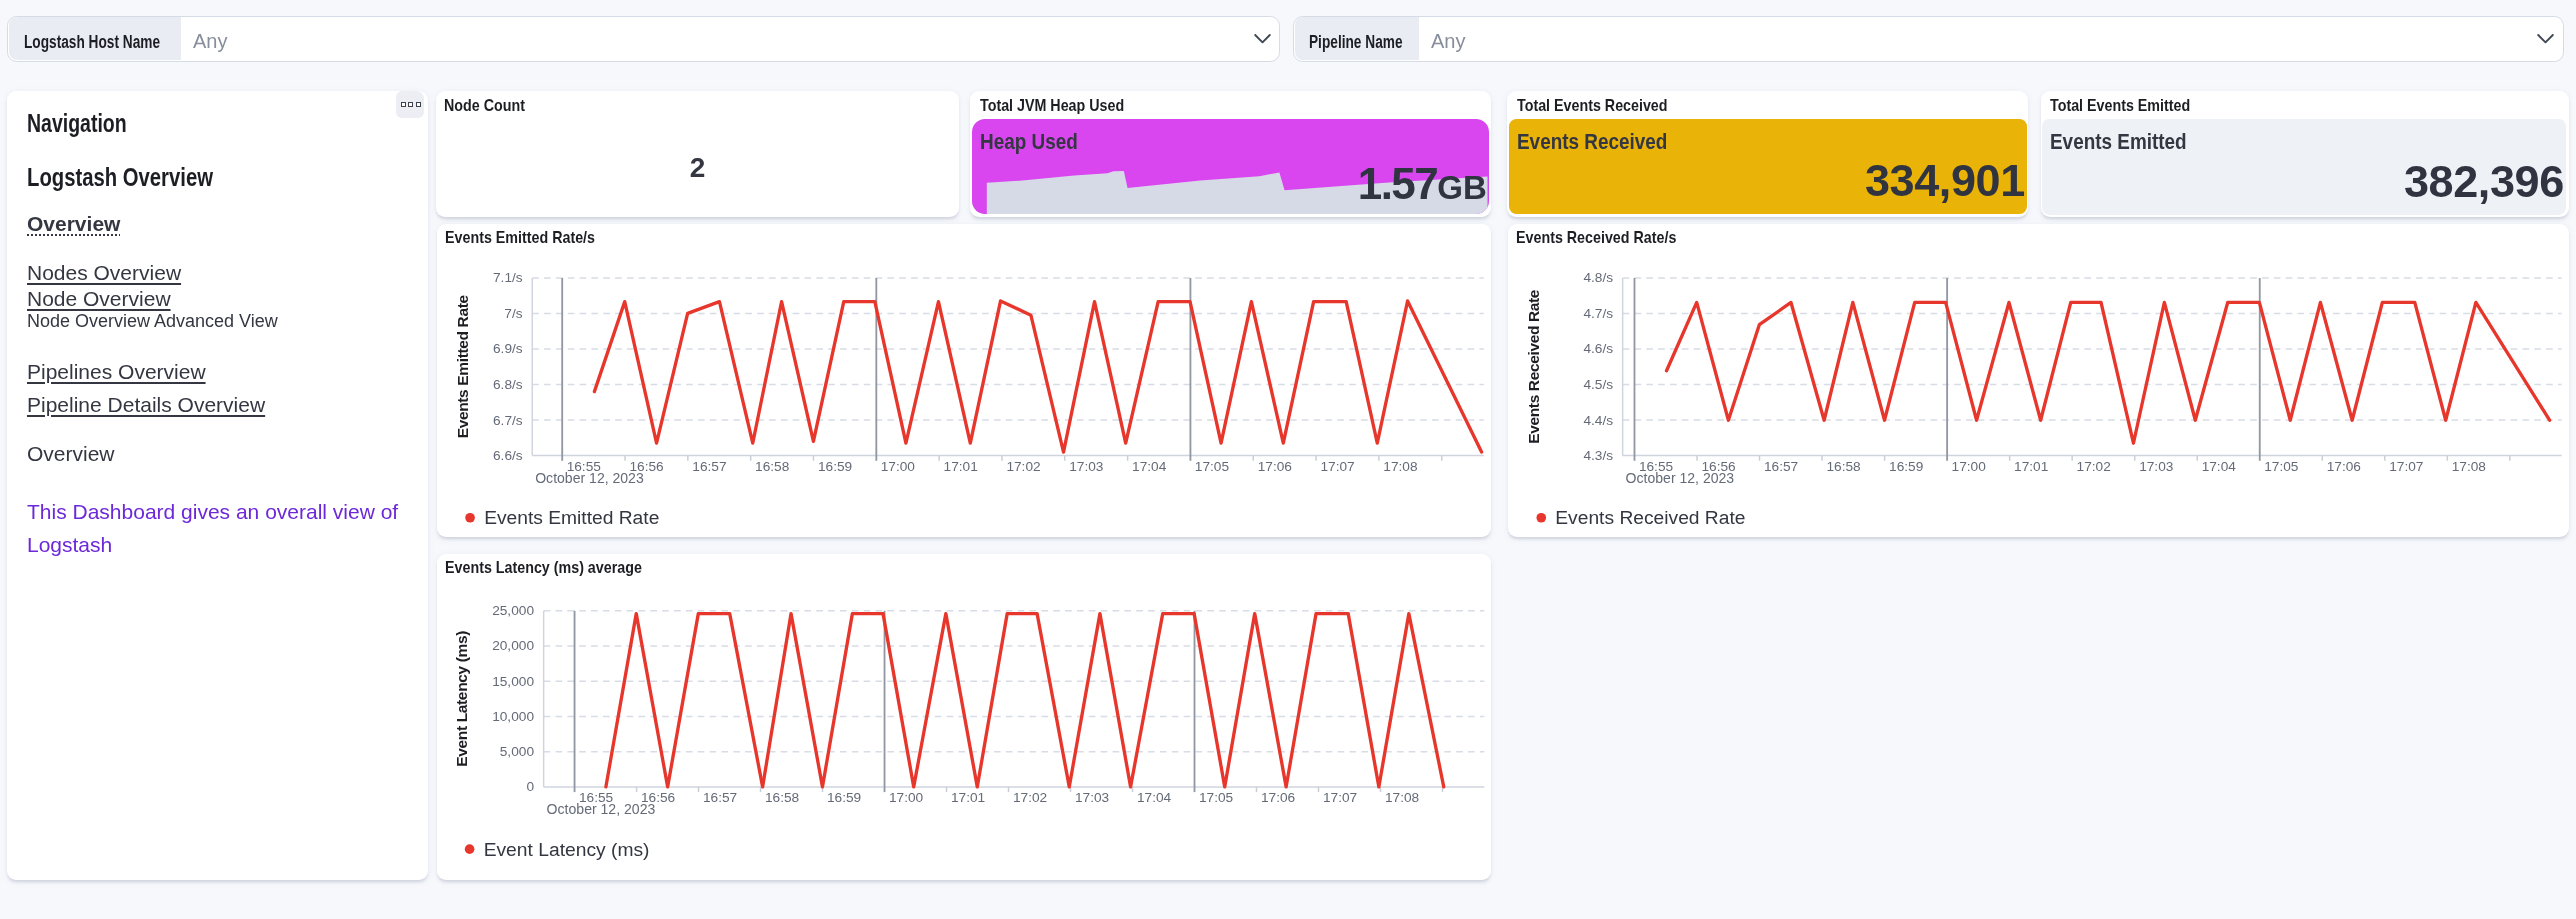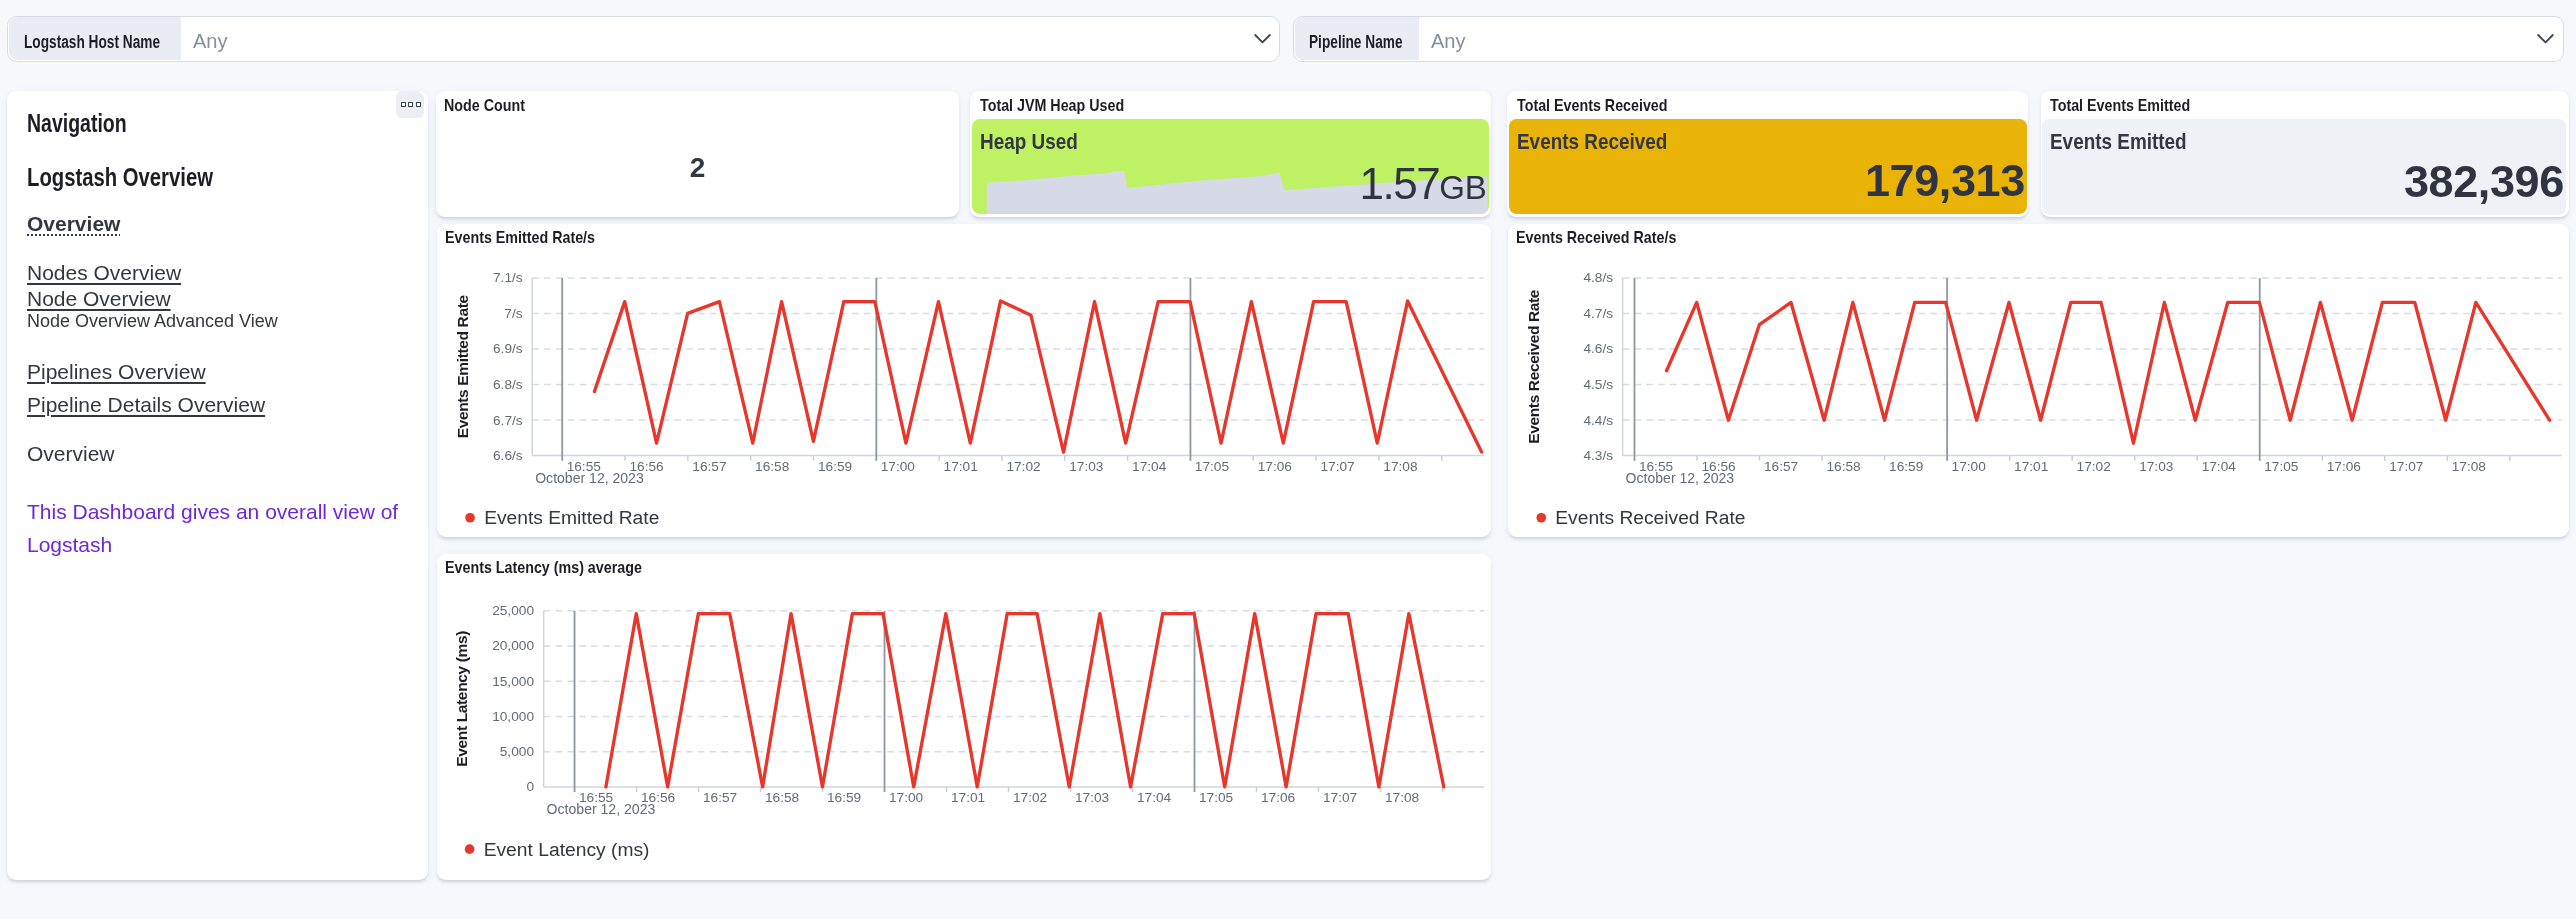--- a/index.html
+++ b/index.html
@@ -38,32 +38,32 @@
 <div class="abs" style="left:27px;top:310px;font-size:18px;line-height:23px;font-weight:normal;color:#343741;text-underline-offset:3px;text-decoration-thickness:1.5px;">Node Overview Advanced View</div>
 <div class="abs" style="left:27px;top:360px;font-size:21px;line-height:23px;font-weight:normal;color:#343741;text-decoration:underline;text-underline-offset:3px;text-decoration-thickness:1.5px;">Pipelines Overview</div>
 <div class="abs" style="left:27px;top:393px;font-size:21px;line-height:23px;font-weight:normal;color:#343741;text-decoration:underline;text-underline-offset:3px;text-decoration-thickness:1.5px;">Pipeline Details Overview</div>
 <div class="abs" style="left:27px;top:442px;font-size:21px;line-height:23px;font-weight:normal;color:#343741;">Overview</div>
 <div class="abs" style="left:27px;top:495px;font-size:21px;line-height:23px;font-weight:normal;color:#6d28d9;line-height:33px;">This Dashboard gives an overall view of<br>Logstash</div>
 <div class="panel" style="left:436px;top:91px;width:523px;height:126px;"></div>
 <div class="ptitle" style="left:444px;top:96px;">Node Count</div>
 <div class="abs" style="left:436px;top:119px;width:523px;height:98px;display:flex;align-items:center;justify-content:center;font-size:28px;font-weight:bold;color:#343741;">2</div>
 <div class="panel" style="left:970px;top:91px;width:521px;height:126px;"></div>
 <div class="ptitle" style="left:980px;top:96px;">Total JVM Heap Used</div>
-<div class="abs" style="left:972px;top:119px;width:517px;height:95px;background:#bef264;border-radius:8px;overflow:hidden;">
+<div class="abs" style="left:972px;top:119px;width:517px;height:95px;background:#d946ef;border-radius:13px;overflow:hidden;">
 <svg width="517" height="95" style="position:absolute;left:0;top:0;" viewBox="0 0 698 128">
       <polygon points="20,86 68,83 138,76 183,73 191,70.5 205,70 210,93 308,83 388,77 415,72 422,96 558,86 696,77.5 696,129 20,129" fill="#d5dae6"></polygon>
     </svg>
 <div class="mlabel" style="left:8.1px;top:11px;">Heap Used</div>
-<div style="position:absolute;right:2.2px;bottom:5.2px;font-weight:normal;color:#2f3440;white-space:nowrap;text-align:center;"><span style="font-size:44px;letter-spacing:-1.5px;">1.57</span><span style="font-size:33px;">GB</span></div>
+<div style="position:absolute;right:2.2px;bottom:5.2px;font-weight:bold;color:#2f3440;white-space:nowrap;text-align:center;"><span style="font-size:44px;letter-spacing:-1.5px;">1.57</span><span style="font-size:33px;">GB</span></div>
 </div>
 <div class="panel" style="left:1507px;top:91px;width:521px;height:126px;"></div>
 <div class="ptitle" style="left:1517px;top:96px;">Total Events Received</div>
 <div class="abs" style="left:1509px;top:119px;width:518px;height:95px;background:#eab308;border-radius:7.4px;overflow:hidden;">
 <div class="mlabel" style="left:8.1px;top:11px;">Events Received</div>
-<div style="position:absolute;right:2.2px;bottom:6.7px;font-size:45px;font-weight:bold;color:#2f3440;letter-spacing:-0.4px;white-space:nowrap;">179,313</div>
+<div style="position:absolute;right:2.2px;bottom:6.7px;font-size:45px;font-weight:bold;color:#2f3440;letter-spacing:-0.4px;white-space:nowrap;">334,901</div>
 </div>
 <div class="panel" style="left:2041px;top:91px;width:528px;height:126px;"></div>
 <div class="ptitle" style="left:2050px;top:96px;">Total Events Emitted</div>
 <div class="abs" style="left:2042px;top:119px;width:524px;height:96px;background:#eef1f6;border-radius:7.4px;overflow:hidden;">
 <div class="mlabel" style="left:8.1px;top:11px;">Events Emitted</div>
 <div style="position:absolute;right:2.2px;bottom:6.7px;font-size:45px;font-weight:bold;color:#2f3440;letter-spacing:-0.4px;white-space:nowrap;">382,396</div>
 </div>
 <div class="panel" style="left:437px;top:224px;width:1054px;height:313px;"></div>
 <div class="ptitle" style="left:445px;top:228px;">Events Emitted Rate/s</div>
 <svg class="abs" style="left:437px;top:224px;" width="1054" height="313" viewBox="0 0 1423 423">

